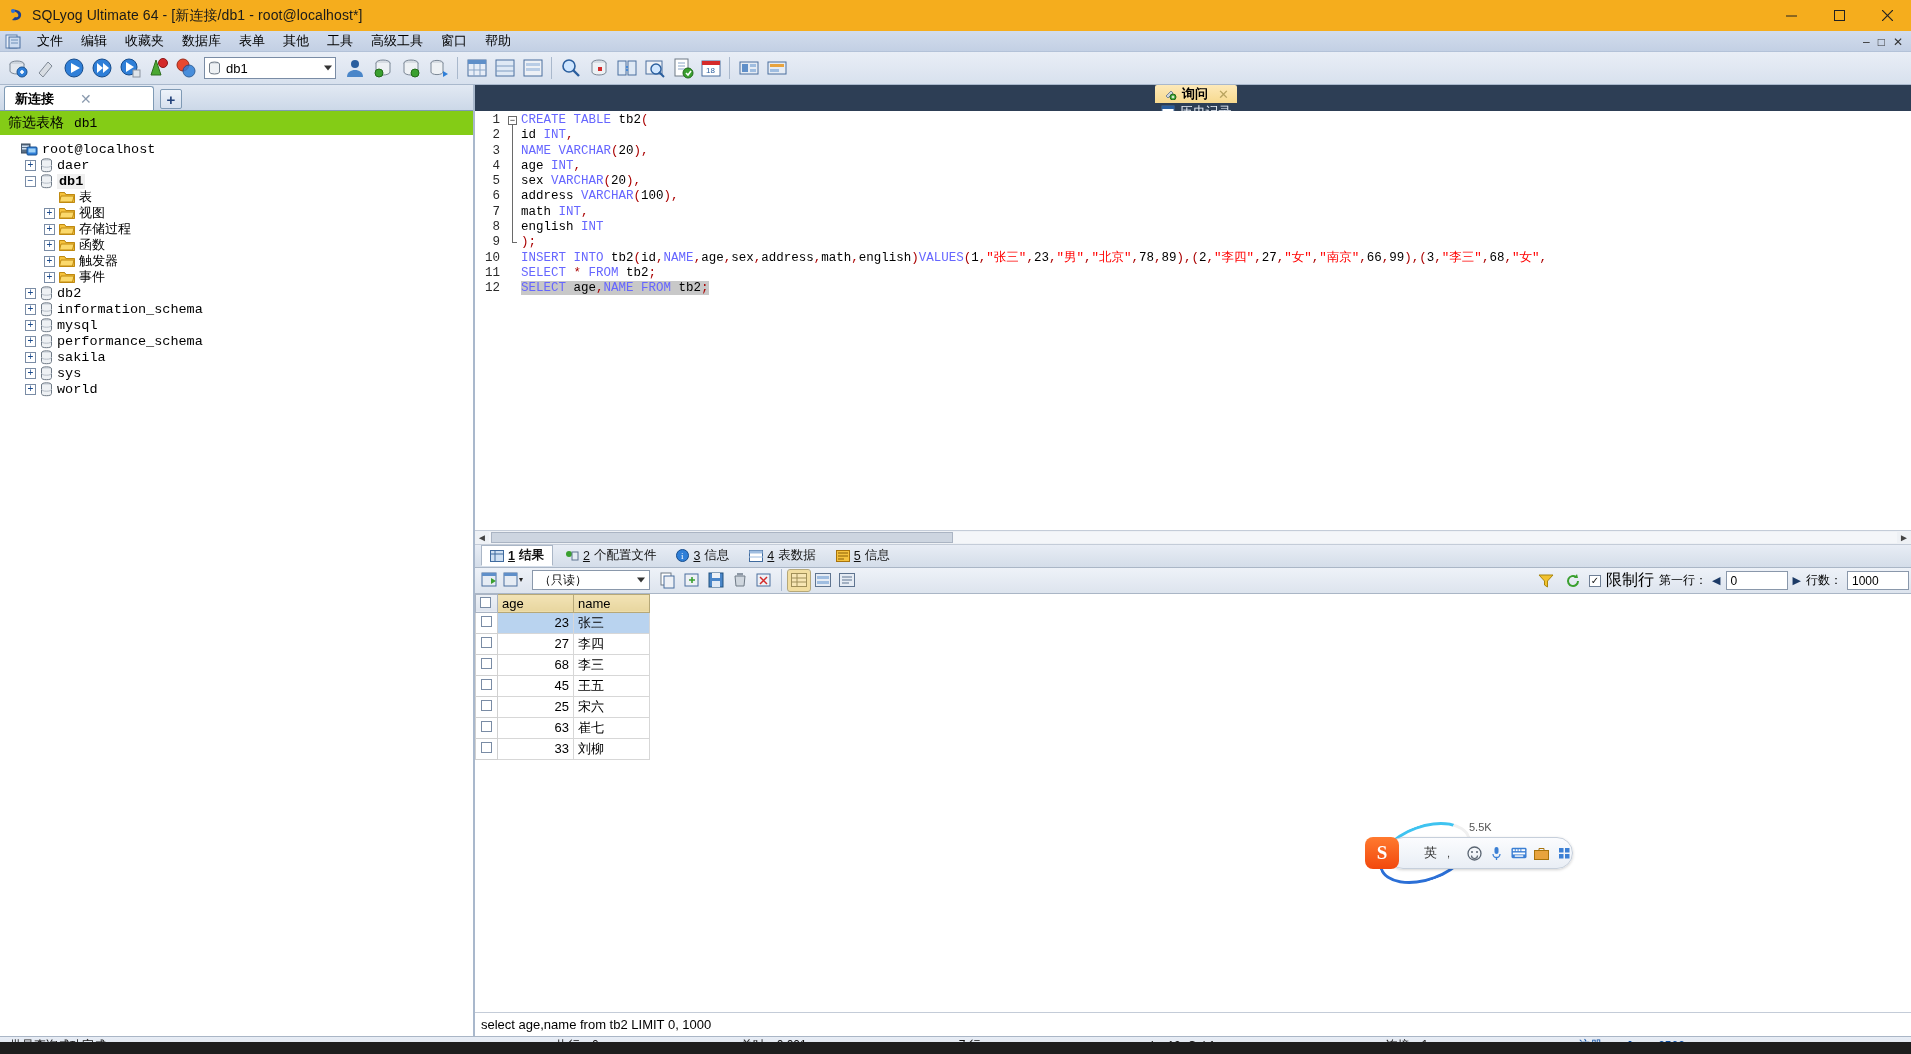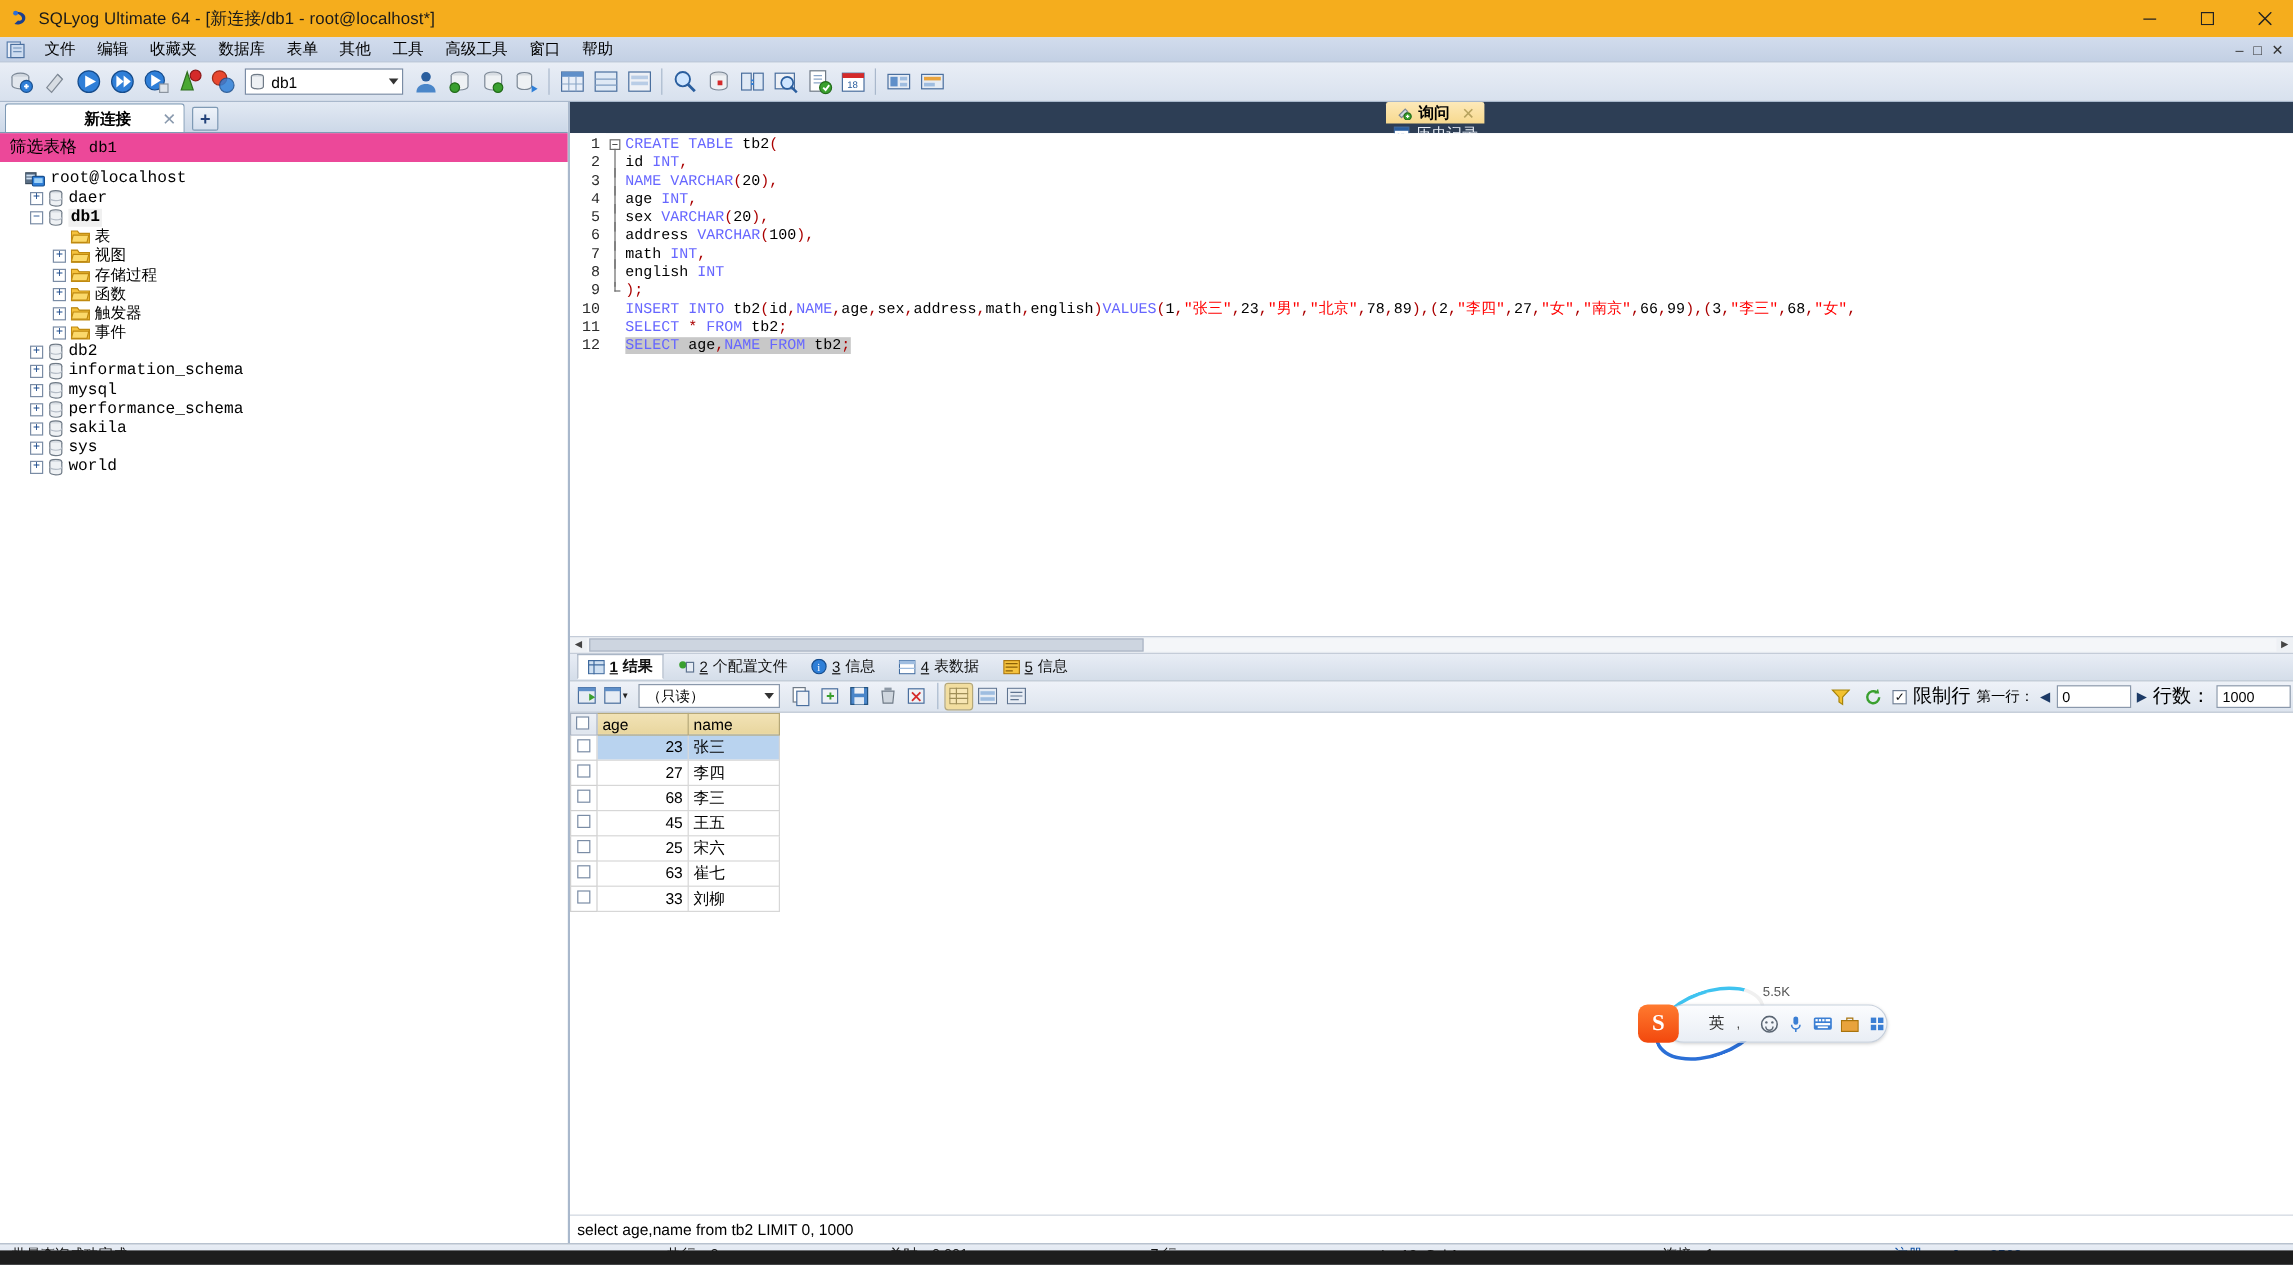--- a/index.html
+++ b/index.html
@@ -134,21 +134,21 @@
   .conn-tab {
     height: 24px;
     background: #fff;
     border: 1px solid #7f9ab5;
     border-bottom: none;
     border-radius: 3px 3px 0 0;
     display: flex; align-items: center;
     padding: 0 6px 0 10px;
     font-size: 13px; font-weight: bold;
     min-width: 150px;
-    justify-content: flex-end;
+    justify-content: flex-start;
     color:#000;
   }
   .conn-tab .x {
     color: #8a9aae; margin-left: 26px; font-size: 14px; font-weight: normal;
     cursor: pointer;
   }
   .conn-addtab {
     width: 22px; height: 20px;
     border: 1px solid #7f9ab5;
     background: linear-gradient(180deg,#eef3fa,#d6e0ee);
@@ -156,21 +156,21 @@
     display:flex; align-items:center; justify-content:center;
     font-size: 15px; font-weight: bold; color: #23427a;
     border-radius: 2px;
   }
   .filter-row {
     height: 24px;
     display: flex; align-items: center;
     padding-left: 8px;
     font-size: 14px;
     gap: 10px;
-    background:#ec4899;
+    background:#84cc16;
   }
   .filter-row .lbl { color:#000; }
   .filter-row .db { font-family: "Liberation Mono", monospace; font-size:13px; }
   .filter-input {
     margin: 1px 5px 3px 5px;
     height: 20px;
     border: 1px solid #9aa8bb;
     background: #fff;
     display: flex; align-items: center;
     padding-left: 5px;
@@ -1139,21 +1139,21 @@
               <path d="M13 8 a5 5 0 1 1 -2-4" fill="none" stroke="#3aa02f" stroke-width="2"></path>
               <path d="M12 1 l1 4 -4 0z" fill="#3aa02f"></path>
             </svg>
         </div>
         <span class="chk">✓</span>
         <span style="font-size:16px;">限制行</span>
         <span style="font-size:12px;">第一行：</span>
         <span class="spin-arrow">◀</span>
         <span class="numbox">0</span>
         <span class="spin-arrow">▶</span>
-        <span style="font-size:16px;font-family:Liberation Serif, serif;">行数：</span>
+        <span style="font-size:12px;font-family:Liberation Serif, serif;">行数：</span>
         <span class="numbox">1000</span>
       </div>
     </div>
 
     <div class="grid-wrap">
       <table class="grid" id="result-grid">
           <thead>
             <tr>
               <th class="cb"><span class="rowcb"></span></th>
               <th style="width: 76px;">age</th>

